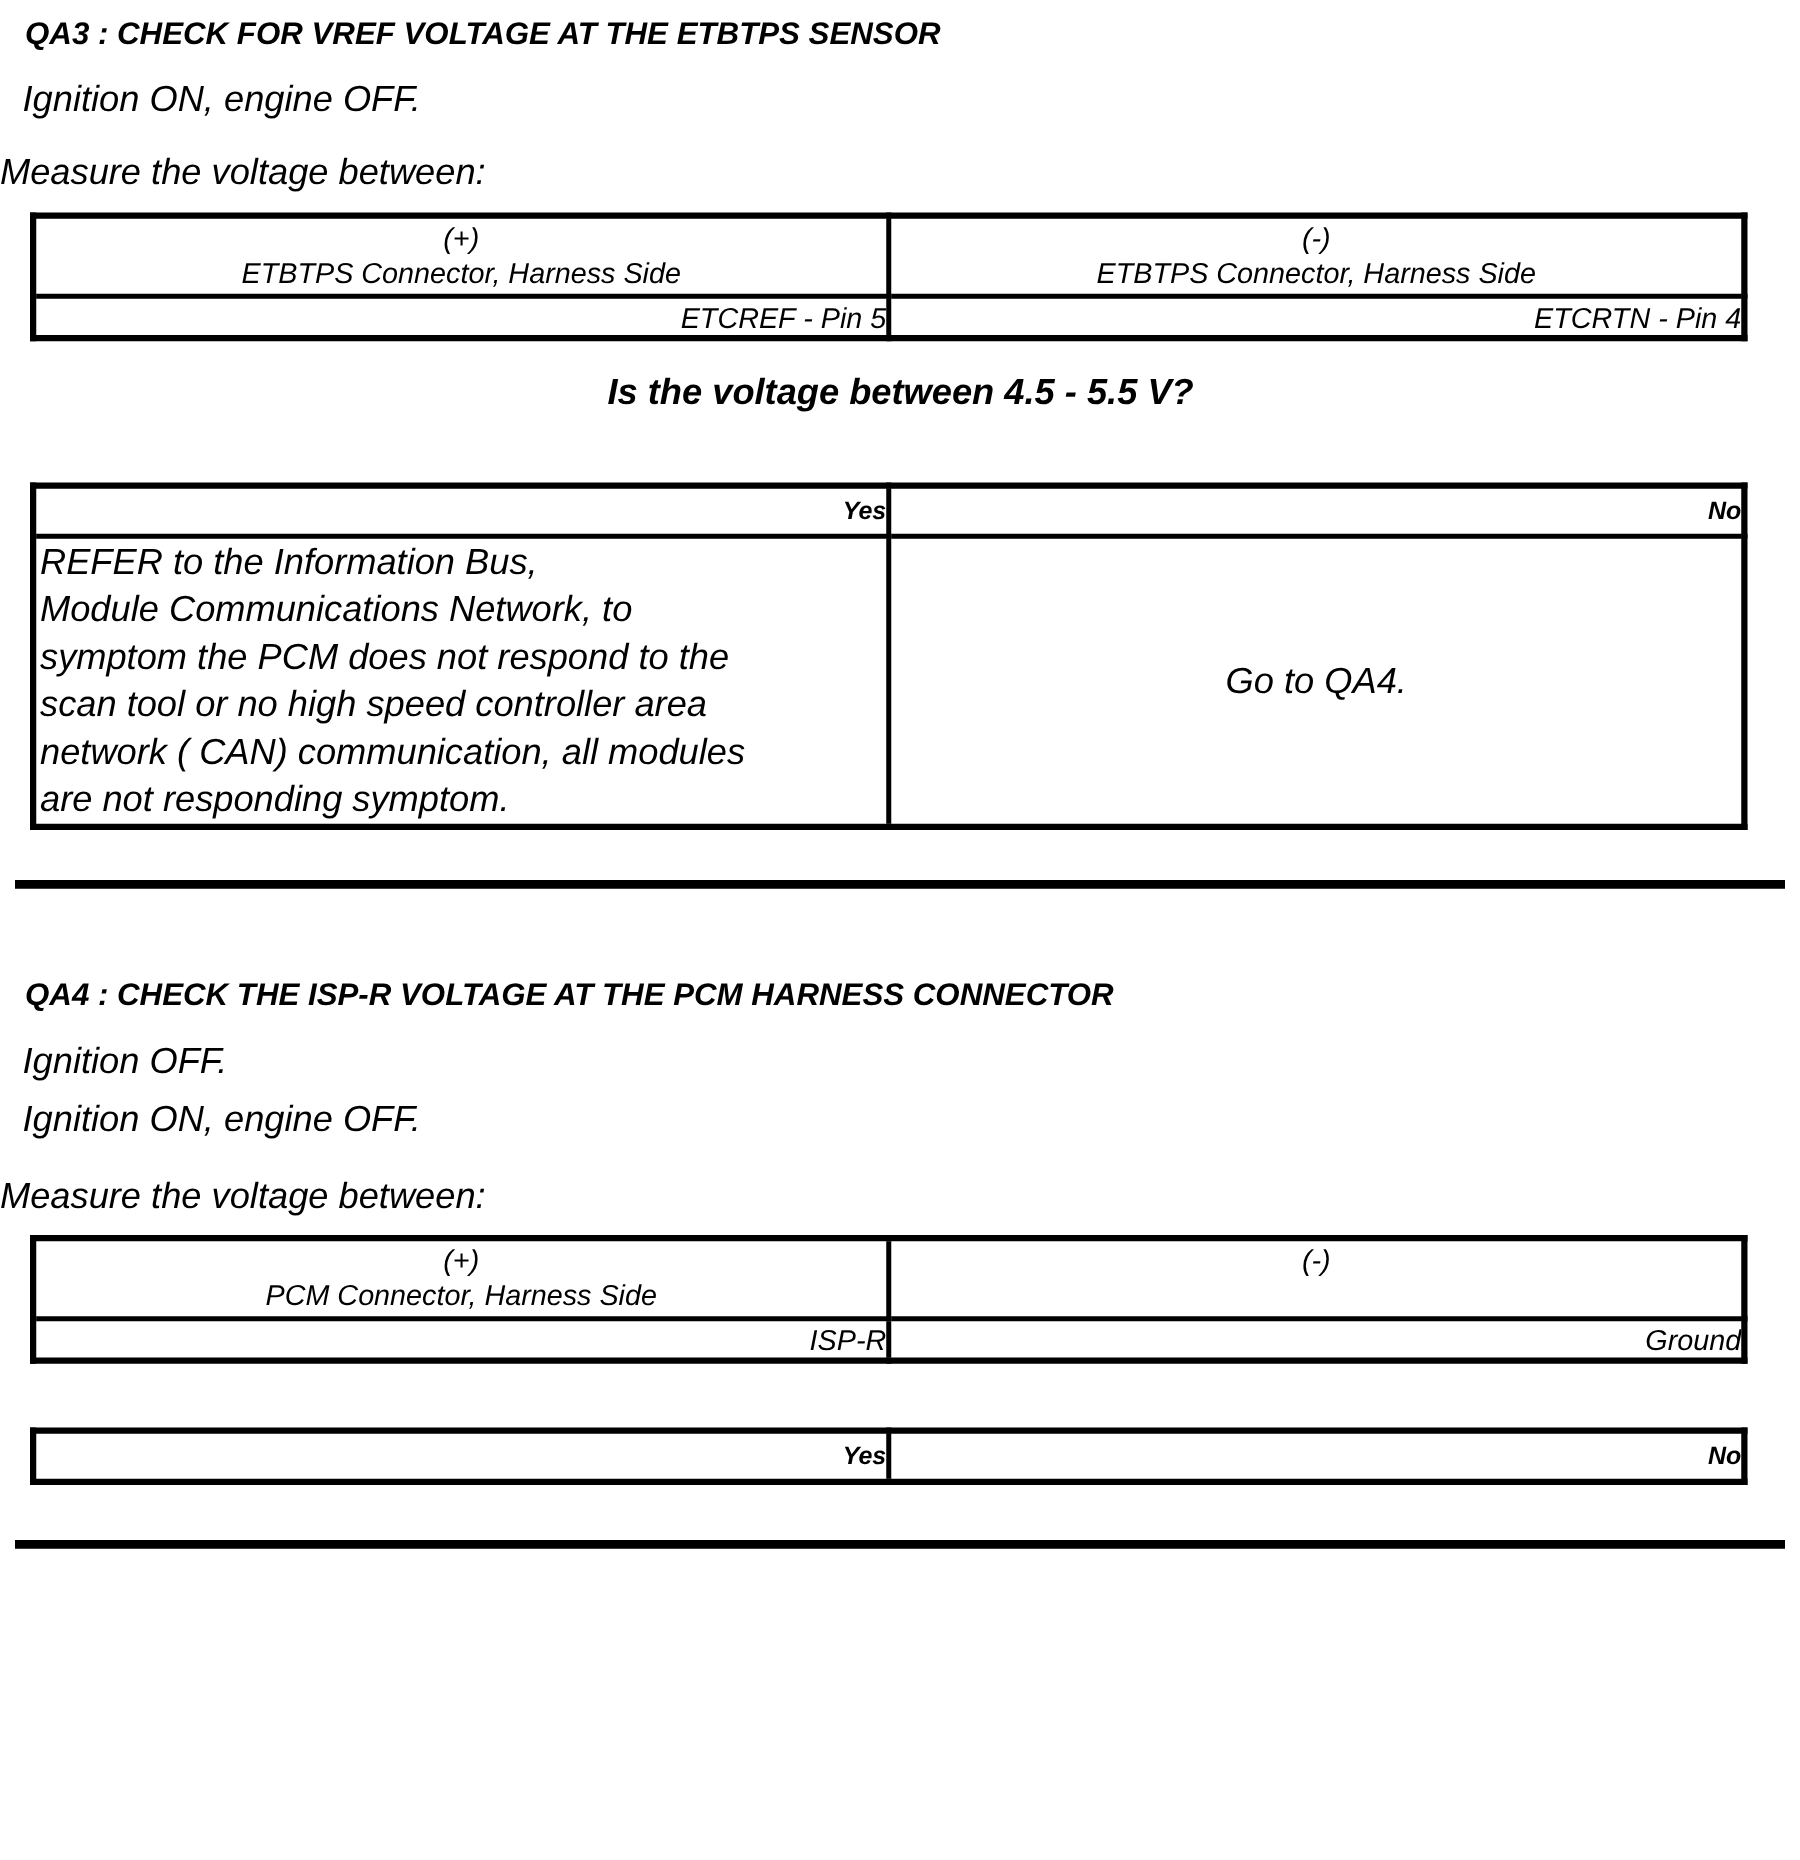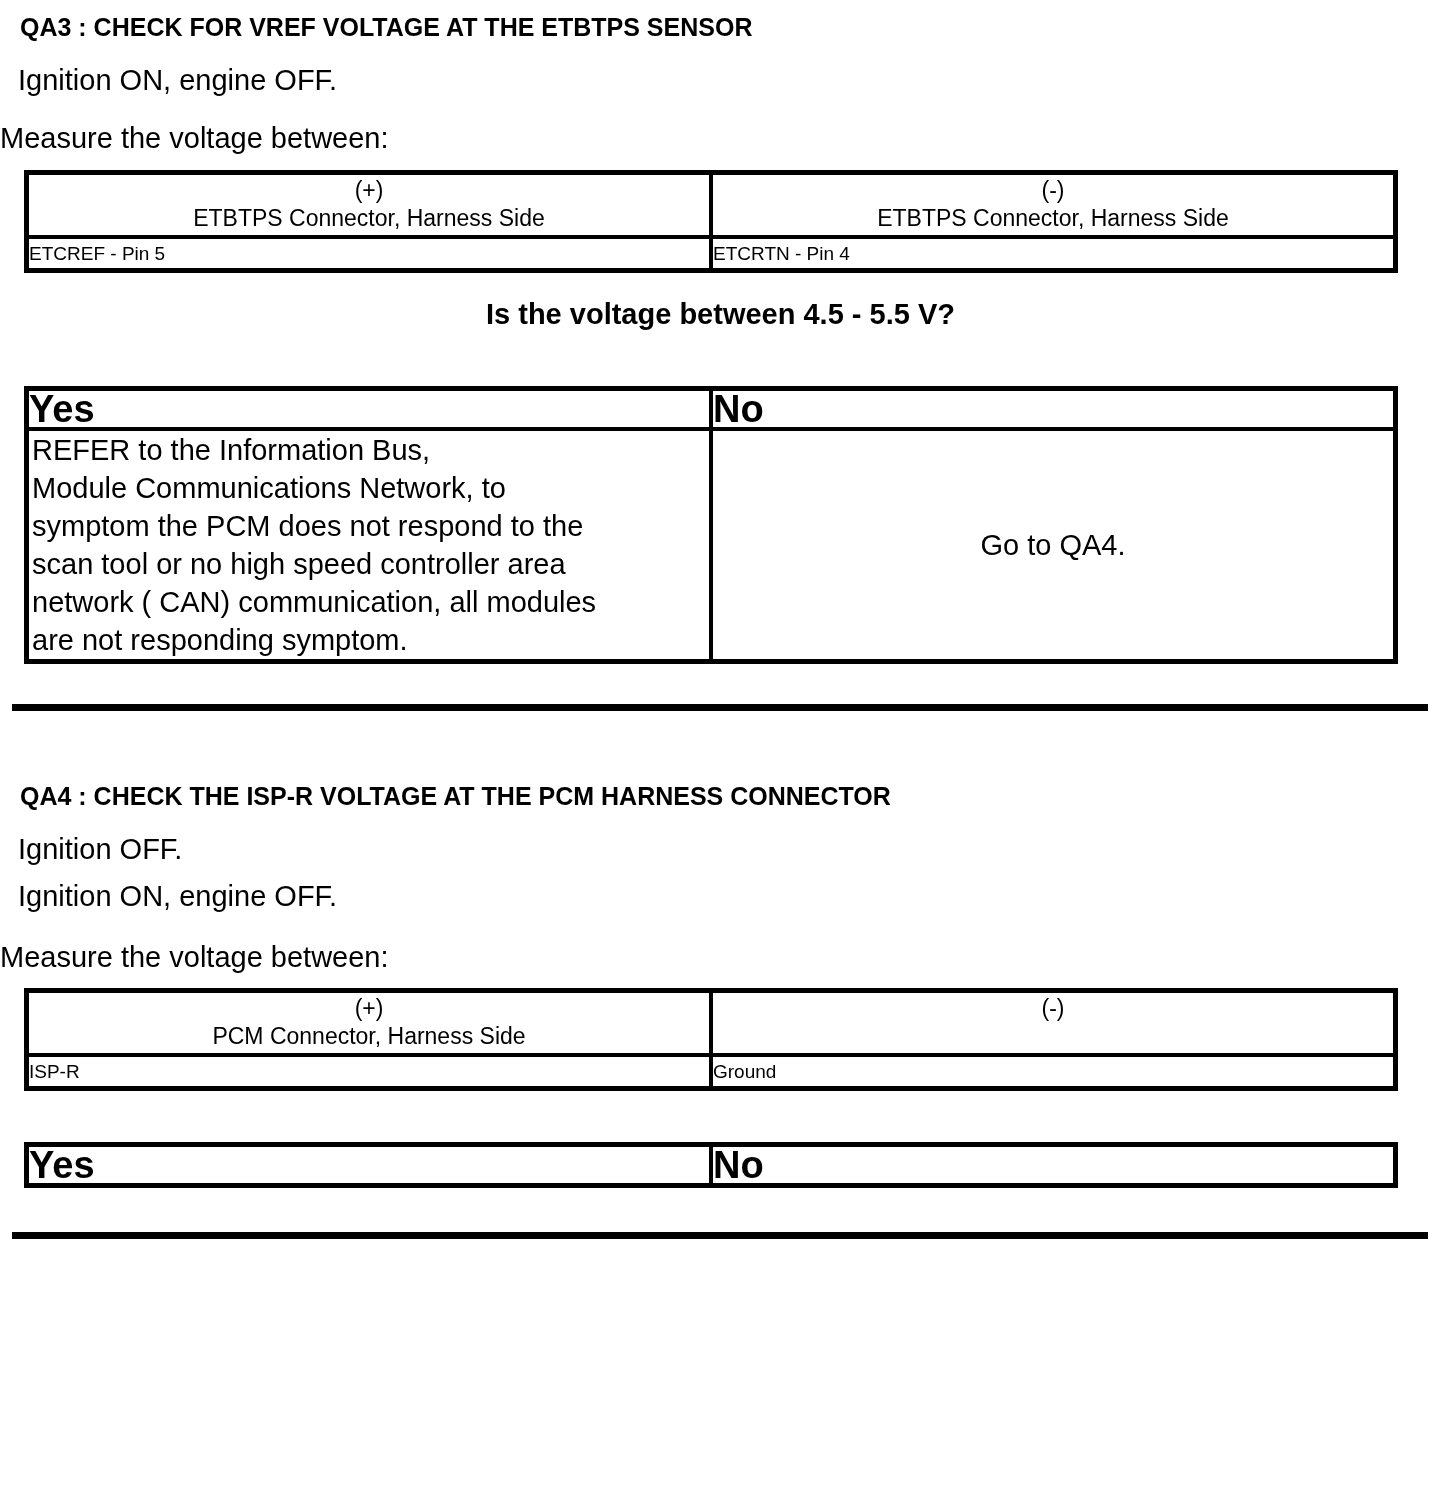--- a/index.html
+++ b/index.html
@@ -8,20 +8,21 @@
     background: #ffffff;
   }
   .page {
     position: relative;
     width: 1440px;
     height: 1488px;
     background: #ffffff;
     color: #000000;
     font-family: "Liberation Sans", sans-serif;
     overflow: hidden;
+    font-style: italic;
   }
   .qtitle {
     font-weight: bold;
     font-size: 25px;
     line-height: 30px;
     margin: 0 0 0 20px;
   }
   .step {
     font-size: 29px;
     line-height: 36px;
@@ -54,32 +55,32 @@
   }
   .mtable .hdr td {
     text-align: center;
     vertical-align: top;
     font-size: 23px;
     line-height: 28px;
     padding: 1px 0 1px 0;
     height: 58px;
   }
   .mtable .val td {
-    text-align: left;
+    text-align: right;
     vertical-align: middle;
-    font-size: 19px;
+    font-size: 23px;
     line-height: 28px;
     padding: 0;
     height: 29px;
   }
   .dtable .dhdr td {
-    text-align: left;
+    text-align: right;
     vertical-align: middle;
     font-weight: bold;
-    font-size: 38px;
+    font-size: 20px;
     line-height: 34px;
     height: 36px;
     padding: 0;
   }
   .dtable .dbody td {
     font-size: 29px;
     line-height: 38px;
     vertical-align: middle;
     padding: 0;
   }

